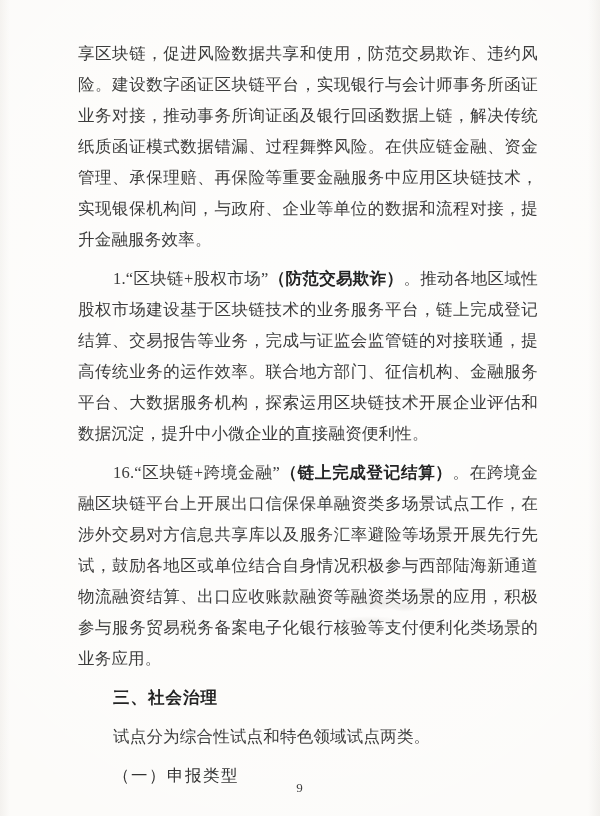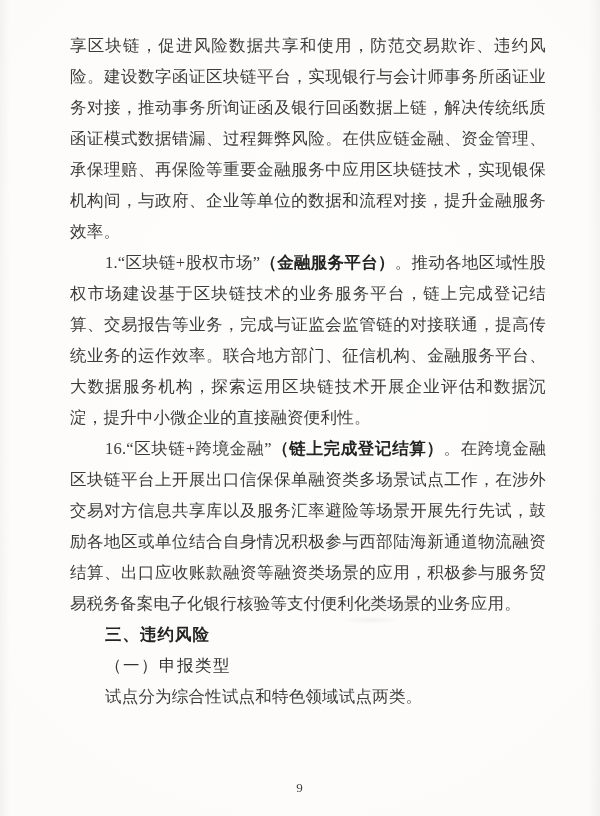--- a/index.html
+++ b/index.html
@@ -24,21 +24,21 @@
     left: 70px;
     top: 30px;
     width: 476px;
     color: #3c3c3c;
     font-size: 16.5px;
     line-height: 31px;
     text-align: justify;
     letter-spacing: 0.2px;
   }
   .para {
-    margin: 0;
+    margin: 8px;
     padding: 0;
     text-align: justify;
   }
   .para.indent {
     text-indent: 35px;
   }
   .para.heading {
     font-weight: bold;
     color: #262626;
     letter-spacing: 1px;
@@ -96,25 +96,25 @@
     background: radial-gradient(ellipse at center, rgba(150,145,138,0.10) 0%, rgba(150,145,138,0) 70%);
   }
 </style>
 </head>
 <body>
 
 <div class="page">
 
   <div class="doc-body">
       <p class="para body"><span>享区块链，促进风险数据共享和使用，防范交易欺诈、违约风险。建设数字函证区块链平台，实现银行与会计师事务所函证业务对接，推动事务所询证函及银行回函数据上链，解决传统纸质函证模式数据错漏、过程舞弊风险。在供应链金融、资金管理、承保理赔、再保险等重要金融服务中应用区块链技术，实现银保机构间，与政府、企业等单位的数据和流程对接，提升金融服务效率。</span></p>
-      <p class="para body indent"><span>1.“区块链+股权市场”</span><span class="seg-bold">（金融服务平台）</span><span>。推动各地区域性股权市场建设基于区块链技术的业务服务平台，链上完成登记结算、交易报告等业务，完成与证监会监管链的对接联通，提高传统业务的运作效率。联合地方部门、征信机构、金融服务平台、大数据服务机构，探索运用区块链技术开展企业评估和数据沉淀，提升中小微企业的直接融资便利性。</span></p>
+      <p class="para body indent"><span>1.“区块链+股权市场”</span><span class="seg-bold">（防范交易欺诈）</span><span>。推动各地区域性股权市场建设基于区块链技术的业务服务平台，链上完成登记结算、交易报告等业务，完成与证监会监管链的对接联通，提高传统业务的运作效率。联合地方部门、征信机构、金融服务平台、大数据服务机构，探索运用区块链技术开展企业评估和数据沉淀，提升中小微企业的直接融资便利性。</span></p>
       <p class="para body indent"><span>16.“区块链+跨境金融”</span><span class="seg-bold">（链上完成登记结算）</span><span>。在跨境金融区块链平台上开展出口信保保单融资类多场景试点工作，在涉外交易对方信息共享库以及服务汇率避险等场景开展先行先试，鼓励各地区或单位结合自身情况积极参与西部陆海新通道物流融资结算、出口应收账款融资等融资类场景的应用，积极参与服务贸易税务备案电子化银行核验等支付便利化类场景的业务应用。</span></p>
-      <p class="para heading indent"><span class="seg-bold">三、违约风险</span></p>
+      <p class="para heading indent"><span class="seg-bold">三、社会治理</span></p>
+      <p class="para body indent"><span>试点分为综合性试点和特色领域试点两类。</span></p>
       <p class="para subheading indent"><span>（一）申报类型</span></p>
-      <p class="para body indent"><span>试点分为综合性试点和特色领域试点两类。</span></p>
     </div>
 
   <span class="tick-artifact">’</span>
 
   <div class="scan-smudge smudge-1"></div>
   <div class="scan-smudge smudge-2"></div>
   <div class="scan-smudge smudge-3"></div>
 
   <div class="page-number">9</div>
 

